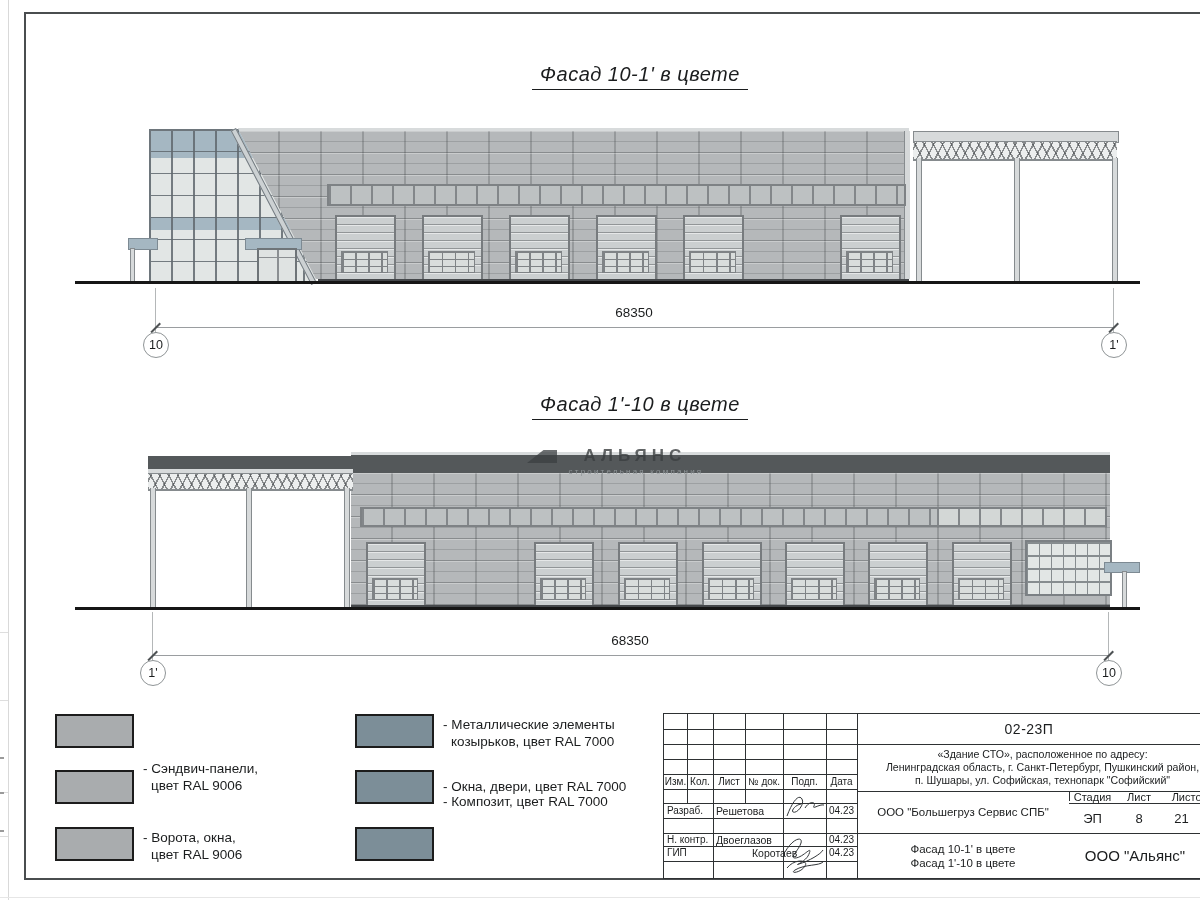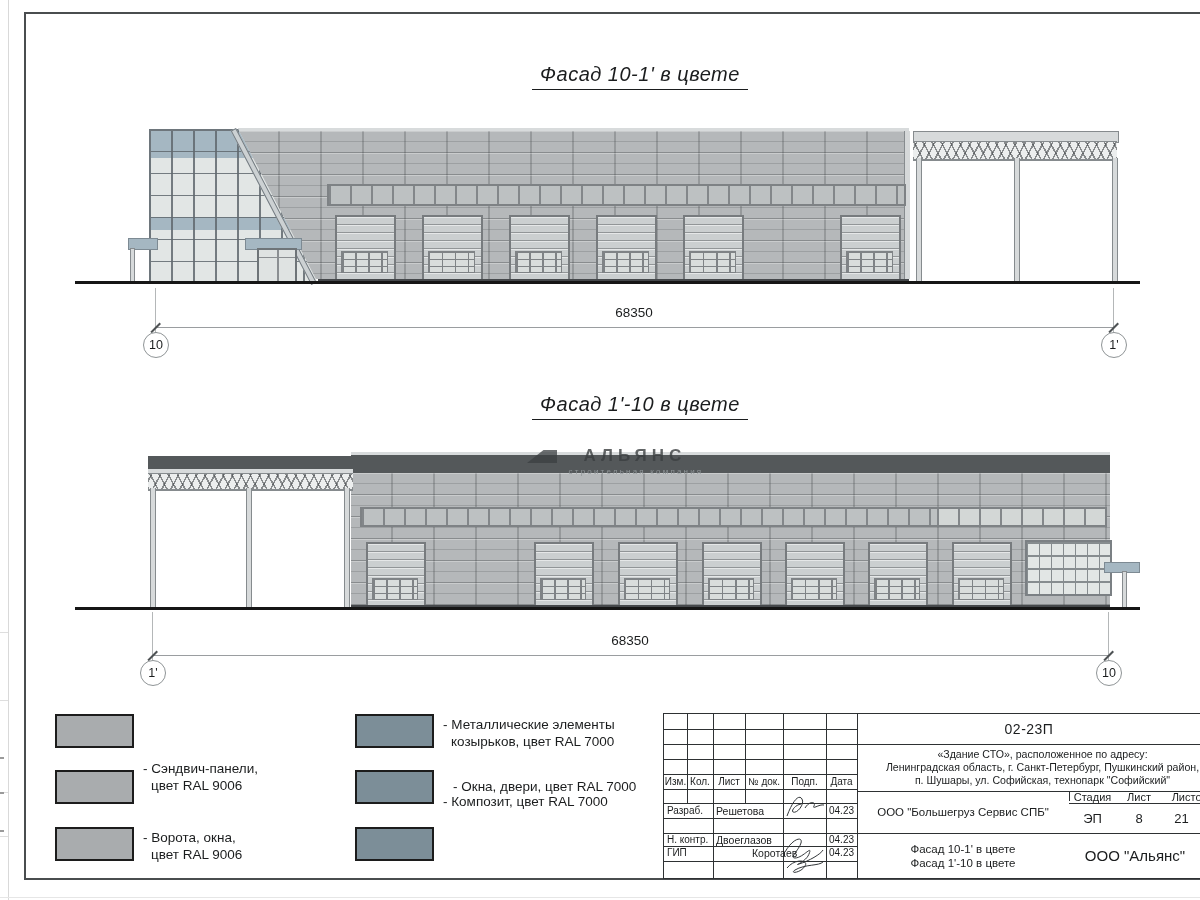--- a/index.html
+++ b/index.html
@@ -154,21 +154,21 @@
         <div style="position: static;">- Ворота, окна,</div>
         <div style="position: static; margin-left: 8px;">цвет RAL 9006</div>
       </div>
       <div style="position: absolute; left: 355px; top: 714px; width: 75px; height: 30px; background-color: rgb(124, 142, 152); border: 2px solid rgb(28, 28, 28);"></div>
       <div style="position: absolute; left: 443px; top: 716px; width: 210px; font-size: 13.5px; line-height: 17px;">
         <div style="position: static;">- Металлические элементы</div>
         <div style="position: static; margin-left: 8px;">козырьков, цвет RAL 7000</div>
       </div>
       <div style="position: absolute; left: 355px; top: 770px; width: 75px; height: 30px; background-color: rgb(124, 142, 152); border: 2px solid rgb(28, 28, 28);"></div>
       <div style="position: absolute; left: 443px; top: 778px; width: 210px; font-size: 13.5px; line-height: 17px;">
-        <div style="position: static; margin-left: 10px;">- Окна, двери, цвет RAL 7000</div>
+        <div style="position: static;">- Окна, двери, цвет RAL 7000</div>
       </div>
       <div style="position: absolute; left: 355px; top: 827px; width: 75px; height: 30px; background-color: rgb(124, 142, 152); border: 2px solid rgb(28, 28, 28);"></div>
       <div style="position: absolute; left: 443px; top: 793px; width: 210px; font-size: 13.5px; line-height: 17px;">
         <div style="position: static;">- Композит, цвет RAL 7000</div>
       </div>
     </div>
 
   <div class="tb">
     <div class="cell doc">02-23П</div>
     <div class="cell addr">

